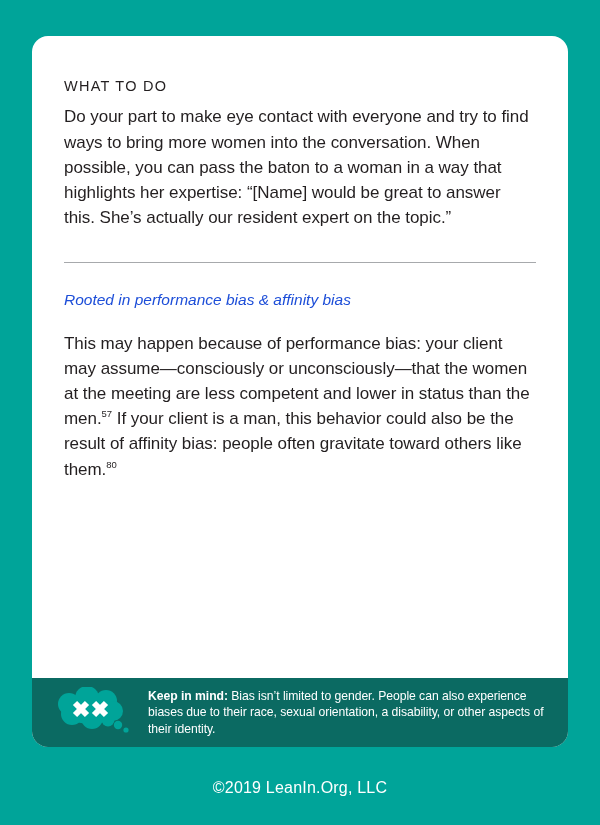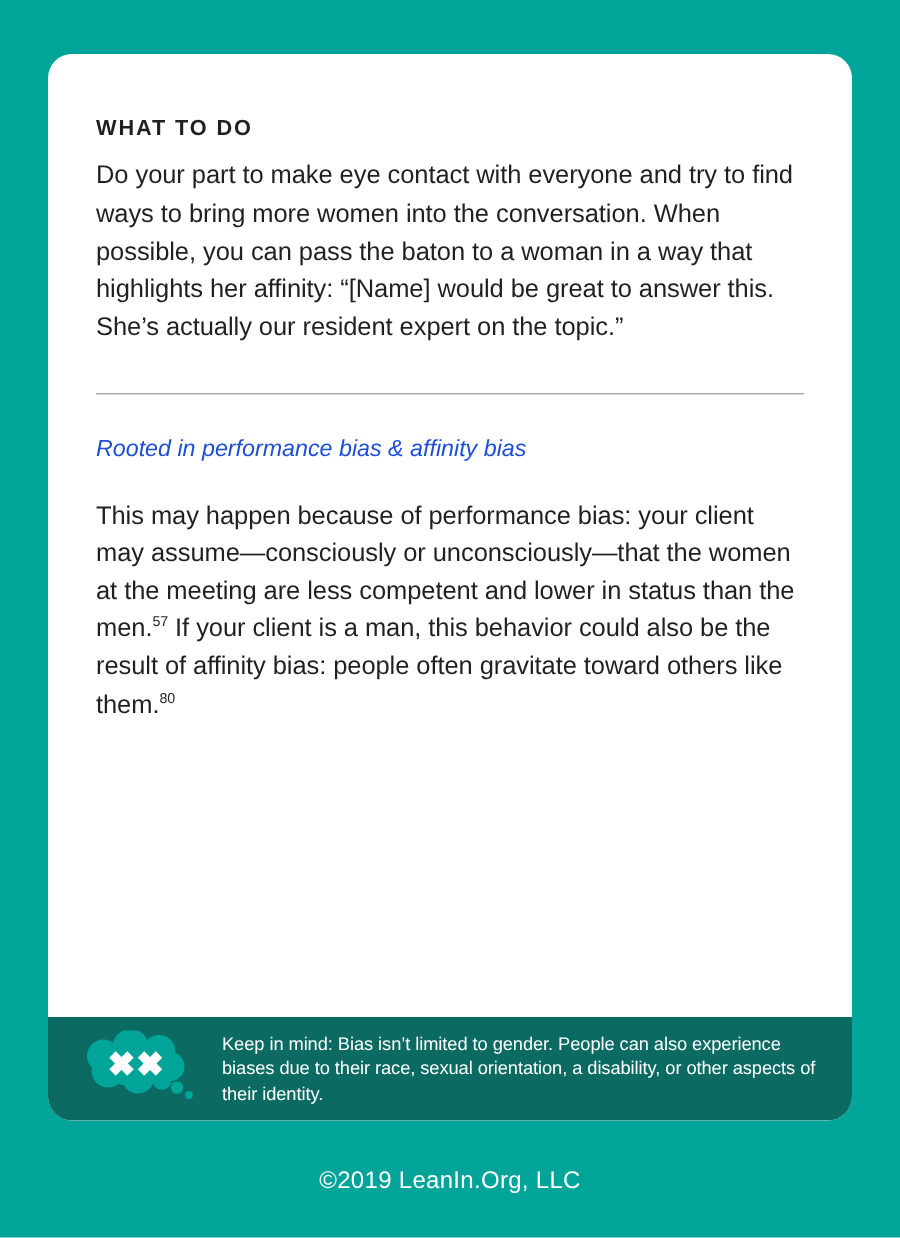--- a/index.html
+++ b/index.html
@@ -24,21 +24,21 @@
     border-radius: 16px;
     overflow: hidden;
   }
 
   .card-body {
     padding: 42px 32px 0 32px;
   }
 
   .section-heading {
     font-size: 14.5px;
-    font-weight: bold;
+    font-weight: normal;
     letter-spacing: 1.25px;
     color: #231f20;
     text-transform: uppercase;
     margin: 0 0 9px 0;
     line-height: 1.2;
   }
 
   .section-subheading {
     font-size: 15.5px;
     font-style: italic;
@@ -91,21 +91,21 @@
   }
 
   .callout-text {
     font-size: 12.2px;
     line-height: 16.4px;
     color: #ffffff;
     letter-spacing: -0.05px;
   }
 
   .callout-text b {
-    font-weight: normal;
+    font-weight: bold;
   }
 
   .copyright {
     position: absolute;
     left: 0;
     right: 0;
     top: 779px;
     text-align: center;
     font-size: 16px;
     color: #ffffff;
@@ -114,21 +114,21 @@
 </style>
 </head>
 <body>
 
 <div class="card">
 
   <div class="card-body">
 
     <section>
       <h2 class="section-heading">WHAT TO DO</h2>
-      <p class="body-text">Do your part to make eye contact with everyone and try to find ways to bring more women into the conversation. When possible, you can pass the baton to a woman in a way that highlights her affinity: “[Name] would be great to answer this. She’s actually our resident expert on the topic.”</p>
+      <p class="body-text">Do your part to make eye contact with everyone and try to find ways to bring more women into the conversation. When possible, you can pass the baton to a woman in a way that highlights her expertise: “[Name] would be great to answer this. She’s actually our resident expert on the topic.”</p>
     </section>
 
     <hr class="divider">
 
     <section>
       <p class="section-subheading">Rooted in performance bias &amp; affinity bias</p>
       <p class="body-text"><span>This may happen because of performance bias: your client may assume—consciously or unconsciously—that the women at the meeting are less competent and lower in status than the men.</span><sup>57</sup><span> If your client is a man, this behavior could also be the result of affinity bias: people often gravitate toward others like them.</span><sup>80</sup></p>
     </section>
 
   </div>

